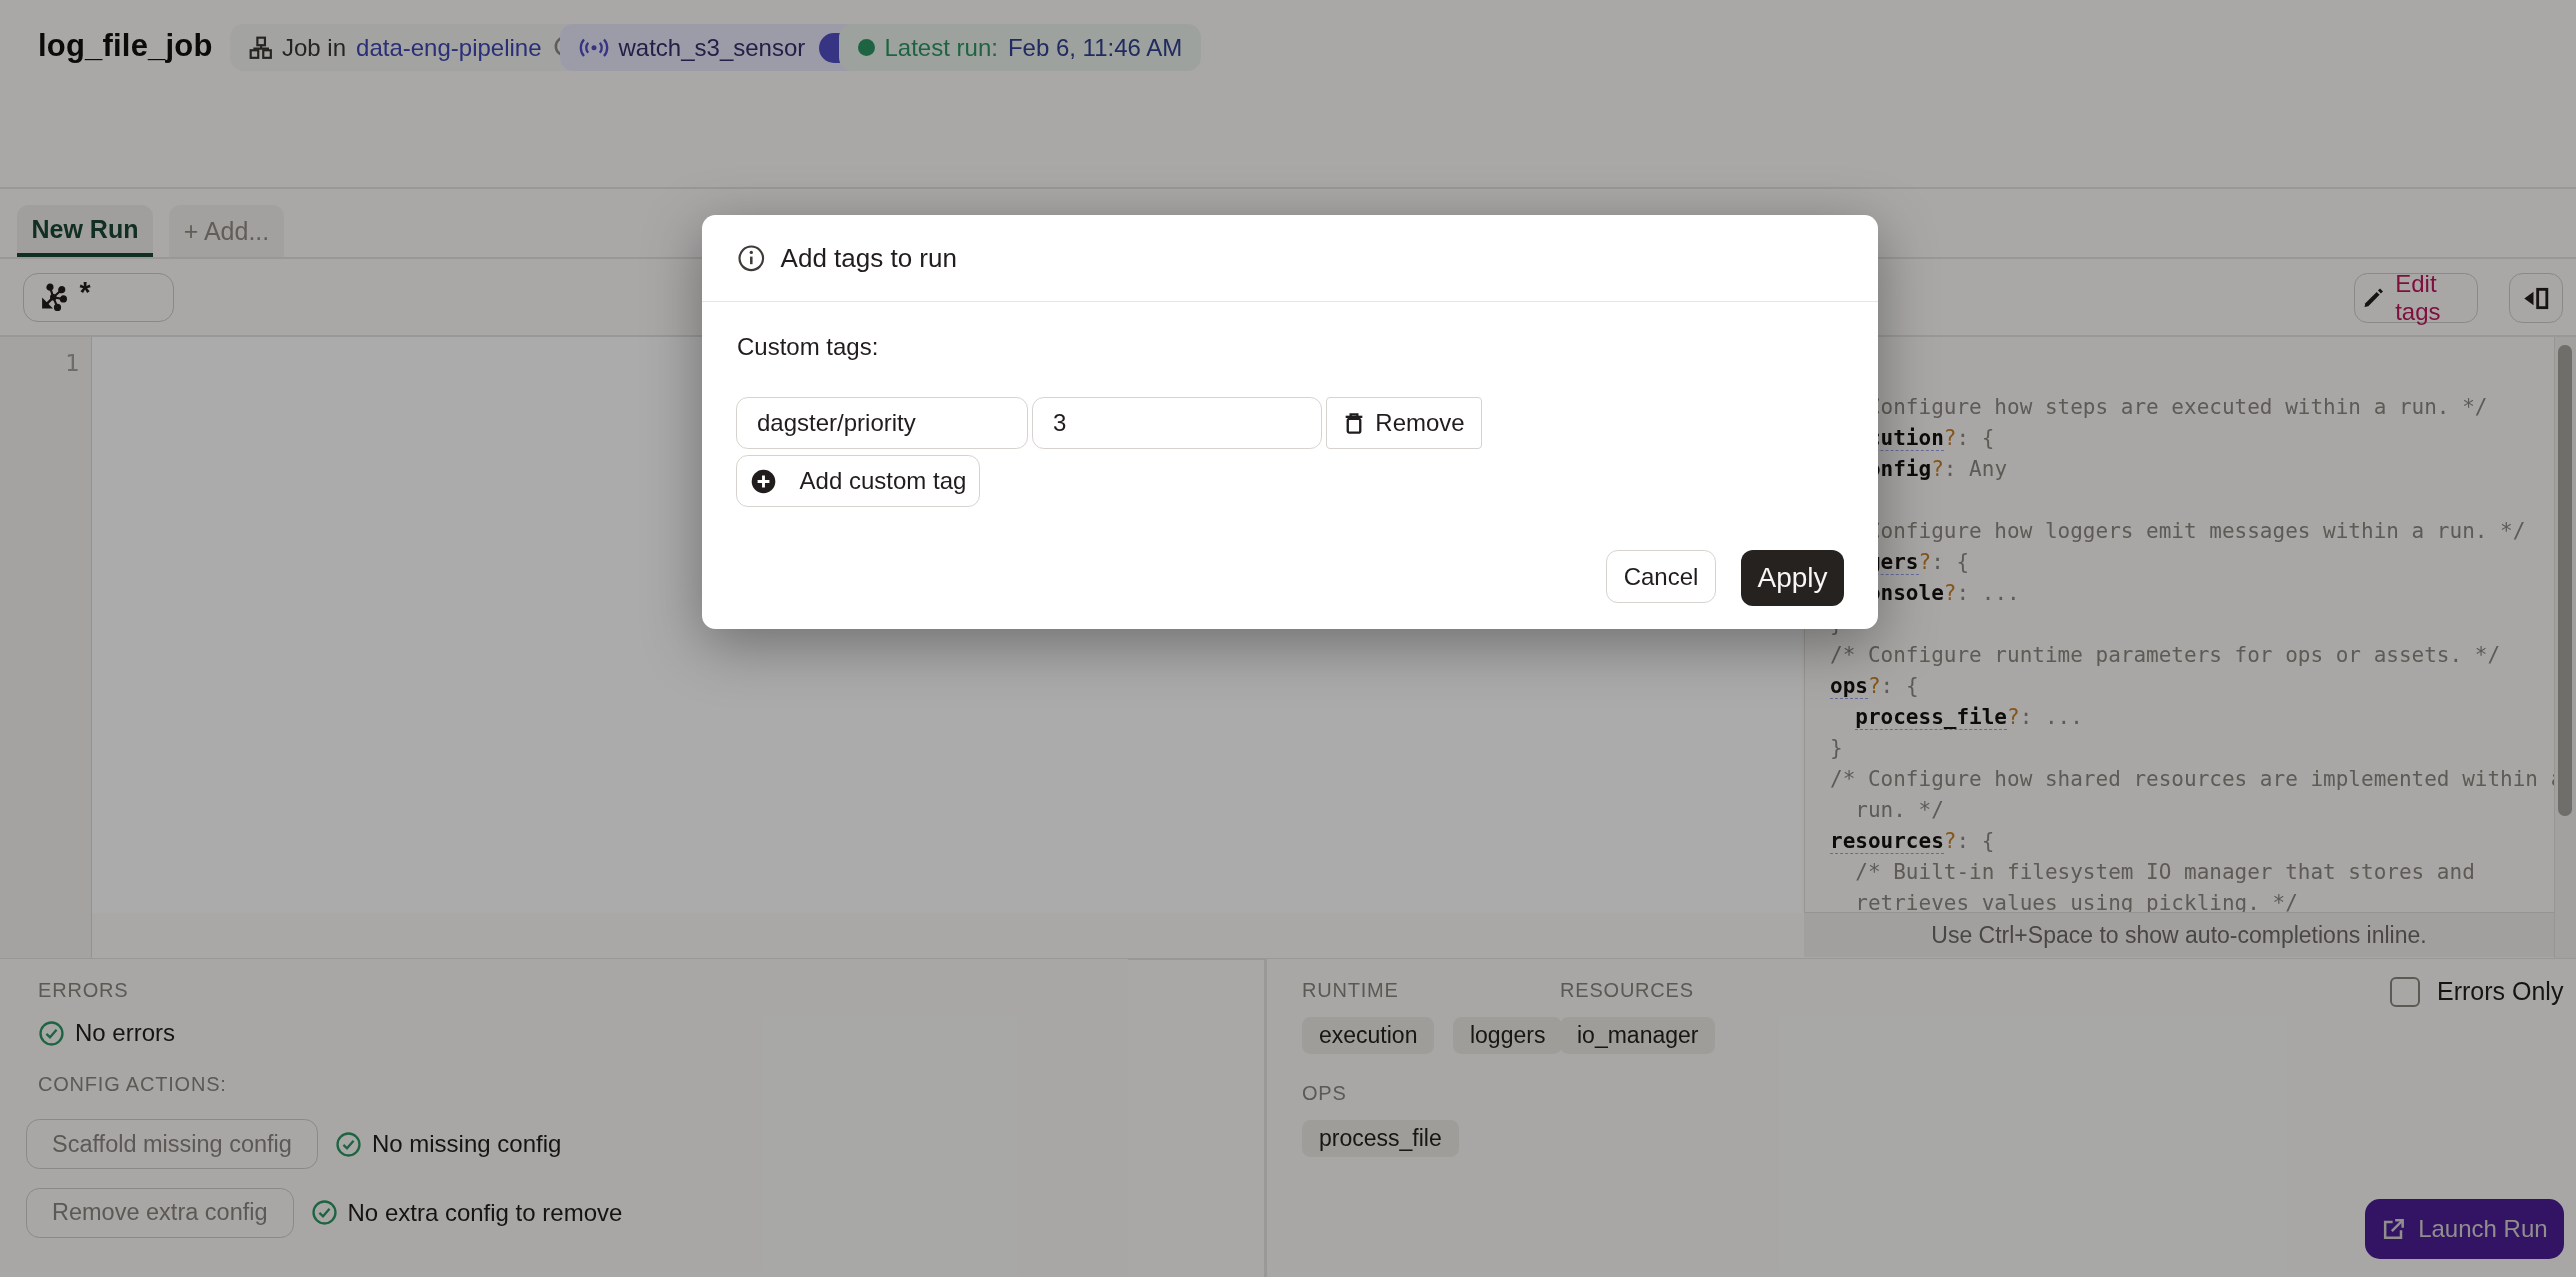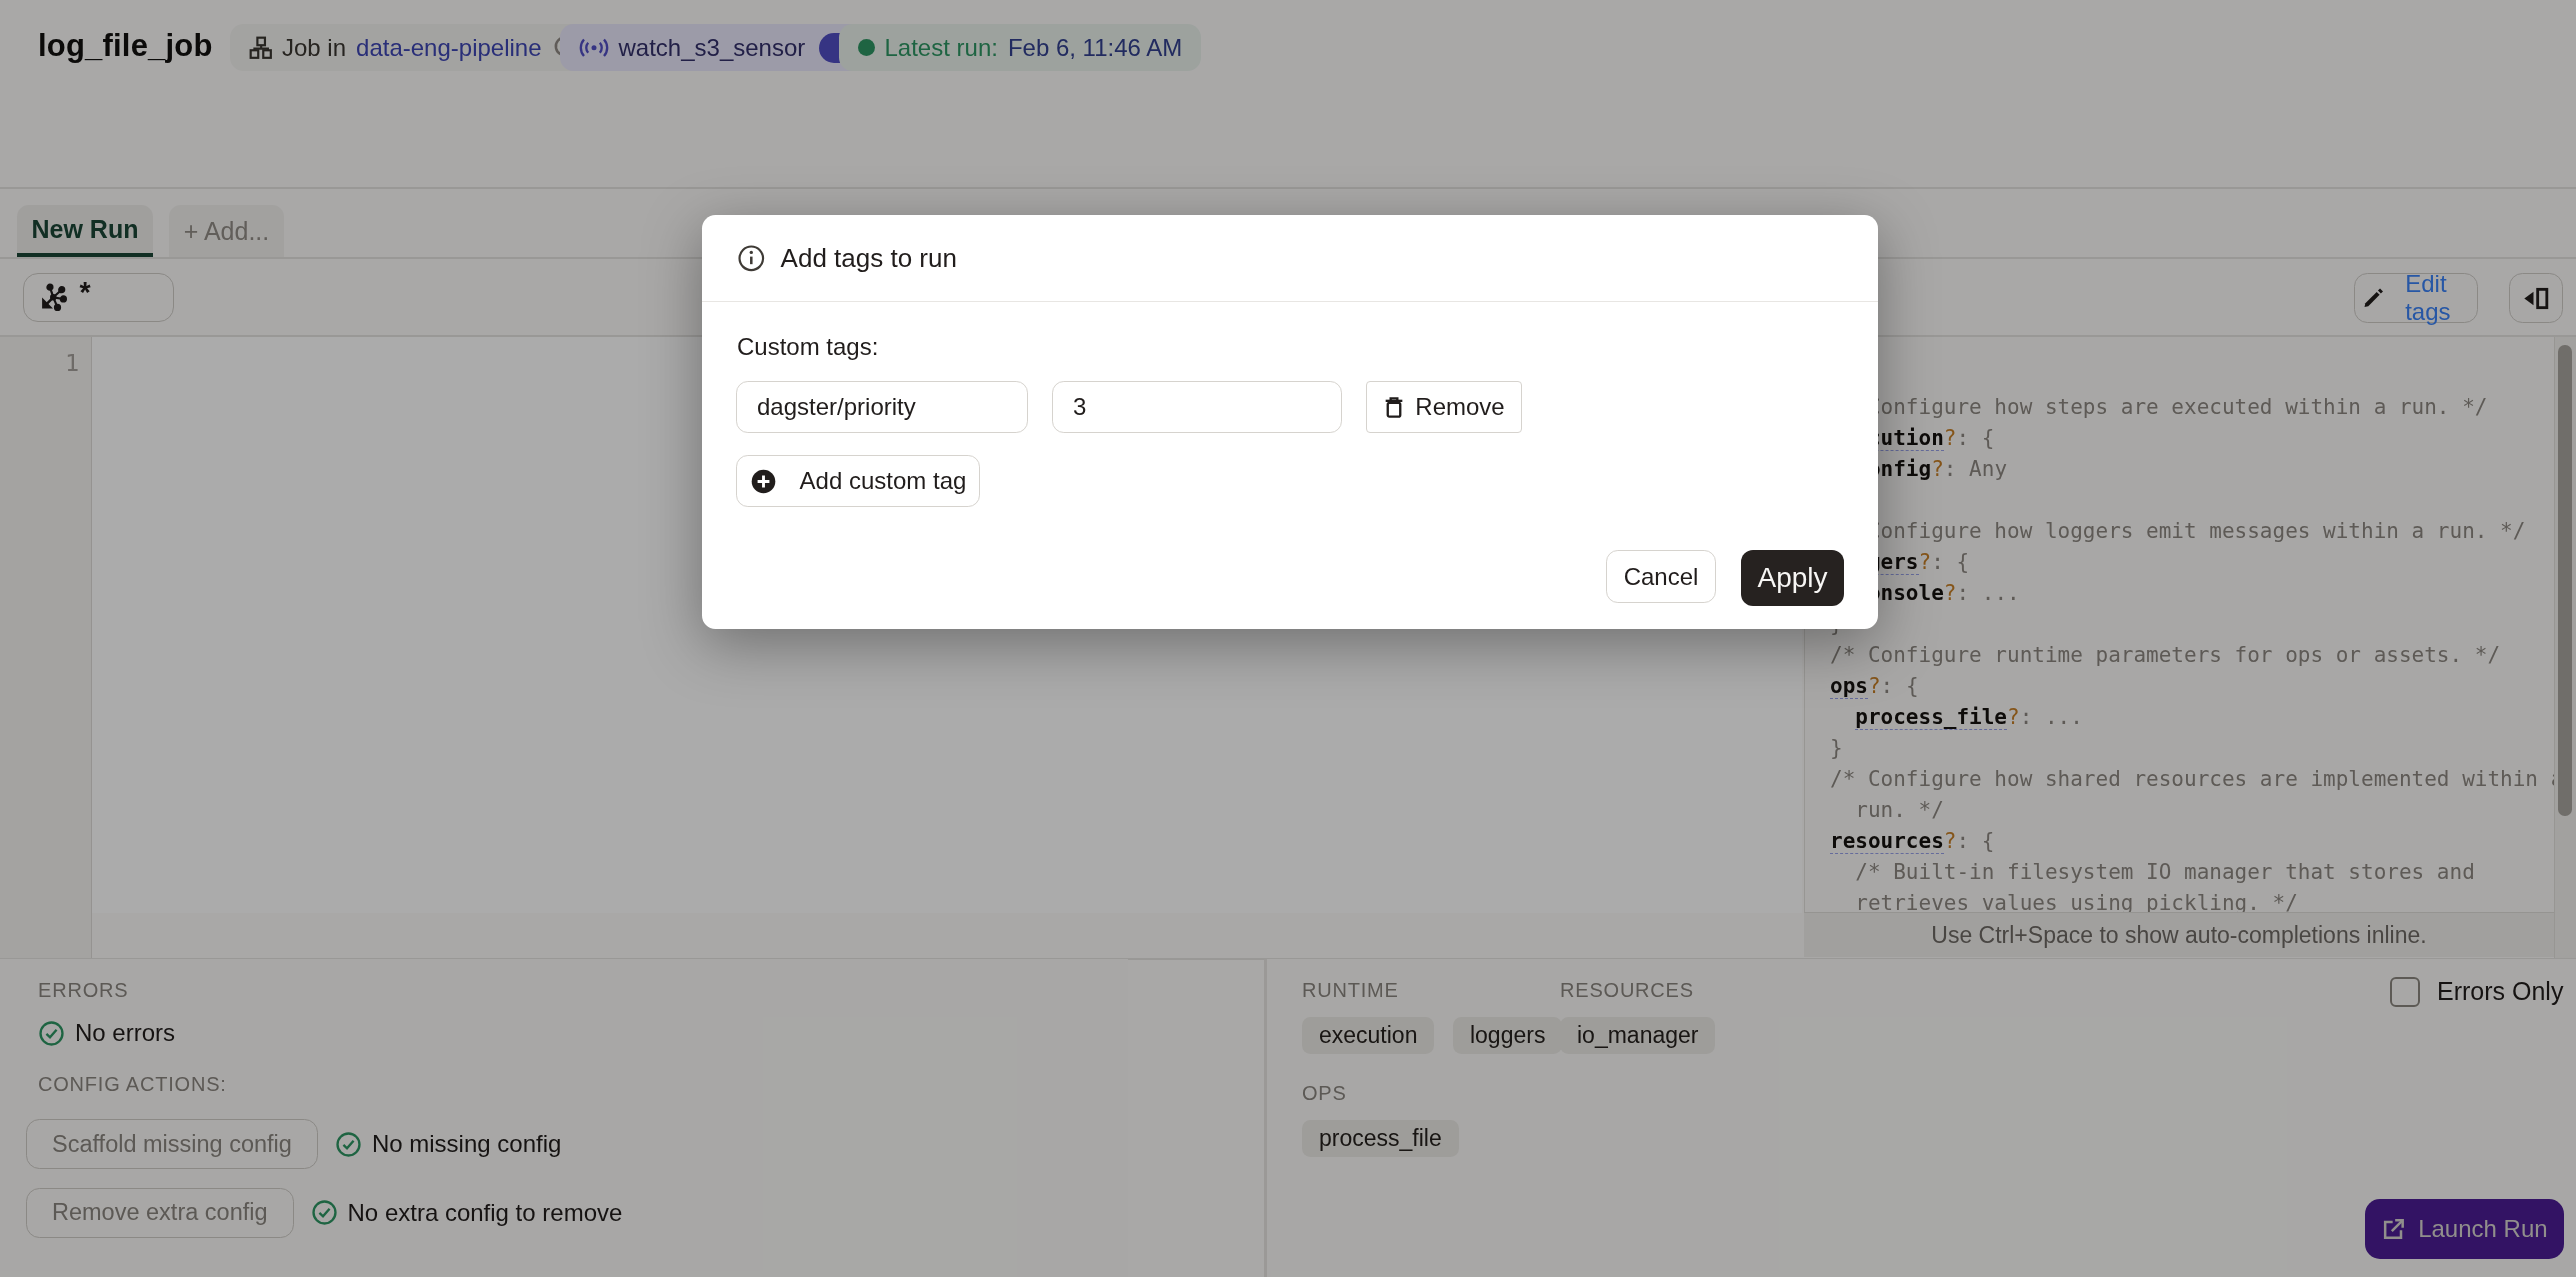--- a/index.html
+++ b/index.html
@@ -28,21 +28,21 @@
   .hline { position:absolute; left:0; width:2576px; height:1.7px; background:#E5E3E0; }
 
   
   .run-tab { position:absolute; top:205px; height:53px; display:flex; align-items:center; justify-content:center; border-radius:11.8px 11.8px 0 0; font-size:25px; }
   .run-tab-active { left:17px; width:136px; background:#EFEDEA; color:#1B4637; font-weight:700; border-bottom:5px solid #1B4637; }
   .run-tab-add { left:169px; width:115px; background:#F2F0ED; color:#918C86; }
 
   
   .op-selector { position:absolute; left:23px; top:273px; width:151px; height:49px; border:1.7px solid #CFCCC7; border-radius:15px; display:flex; align-items:center; gap:11.8px; padding:0 15px; background:transparent; }
   .op-star { font-size:28.6px; font-weight:600; color:#211D1C; line-height:1; margin-top:-10px; }
-  .btn-outline { border:1.7px solid #CFCCC7; border-radius:13.4px; background:#FBFAF8; display:flex; align-items:center; justify-content:center; gap:20px; font-size:24px; color:#3b82f6; cursor:pointer; }
+  .btn-outline { border:1.7px solid #CFCCC7; border-radius:13.4px; background:#FBFAF8; display:flex; align-items:center; justify-content:center; gap:10px; font-size:24px; color:#be185d; cursor:pointer; }
   .edit-tags { position:absolute; left:2354px; top:273px; width:124px; height:50px; padding:0 6.7px; }
   .panel-btn { position:absolute; left:2509px; top:273px; width:54px; height:50px; }
 
   
   .editor { position:absolute; left:0; top:337px; width:1802px; height:576px; background:#FFFFFF; }
   .gutter { position:absolute; left:0; top:337px; width:92px; height:621px; background:#F5F4F1; border-right:1.7px solid #DEDCD8; }
   .line-no { position:absolute; right:11.8px; top:11.8px; font-family:"DejaVu Sans Mono", monospace; font-size:23.5px; color:#A5A09B; }
 
   
   .schema-panel { position:absolute; left:1804px; top:337px; width:750px; height:576px; background:#FBFAF8; border-left:1.7px solid #E2E0DC; overflow:hidden; }
@@ -79,21 +79,21 @@
   .errors-only-label { font-size:25px; color:#211D1C; }
   .launch-btn { position:absolute; left:2365px; top:1199px; width:199px; height:60px; background:#4c1d95; border-radius:15px; display:flex; align-items:center; justify-content:center; gap:11.8px; color:#D8D5D1; font-size:24px; font-weight:500; cursor:pointer; }
 
   
   .overlay { position:absolute; left:0; top:0; width:2576px; height:1277px; background:rgba(0,0,0,0.33); z-index:10; }
   .modal { position:absolute; left:702px; top:215px; width:1176px; height:414px; background:#FFFFFF; border-radius:13.4px; box-shadow:0 15px 59px rgba(0,0,0,0.35); z-index:20; }
   .modal-header { position:absolute; left:0; top:0; width:100%; height:87px; display:flex; align-items:center; gap:15px; padding:0 35px; border-bottom:1.7px solid #E8E6E3; }
   .modal-title { font-size:26px; color:#211D1C; font-weight:500; }
   .custom-tags-label { position:absolute; left:35px; top:118px; font-size:24px; color:#211D1C; }
   .tag-rows { position:absolute; left:34px; top:166px; }
-  .tag-row { display:flex; gap:24px; }
+  .tag-row { display:flex; gap:4px;margin-top:16px; }
   .tag-input { height:52px; border:1.7px solid #D6D3CE; border-radius:11.8px; padding:0 20px; font-size:24px; color:#211D1C; font-family:"Liberation Sans", sans-serif; background:#FFFFFF; outline:none; }
   .tag-key { width:292px; }
   .tag-value { width:290px; }
   .remove-btn { width:156px; height:52px; border:1.7px solid #D6D3CE; border-radius:4px; background:#FFFFFF; display:flex; align-items:center; justify-content:center; gap:10px; font-size:24px; color:#211D1C; font-family:"Liberation Sans", sans-serif; cursor:pointer; }
   .add-tag-btn { position:absolute; left:34px; top:240px; width:244px; height:52px; border:1.7px solid #D6D3CE; border-radius:11.8px; background:#FFFFFF; display:flex; align-items:center; justify-content:center; gap:23px; font-size:24px; color:#211D1C; cursor:pointer; }
   .modal-footer { position:absolute; right:34px; top:335px; display:flex; gap:25px; }
   .cancel-btn { width:110px; height:53px; border:1.7px solid #D6D3CE; border-radius:11.8px; background:#FFFFFF; font-size:24px; color:#211D1C; display:flex; align-items:center; justify-content:center; cursor:pointer; }
   .apply-btn { width:103px; height:56px; border:none; border-radius:12px; background:#262220; font-size:28px; color:#F7F6F4; display:flex; align-items:center; justify-content:center; cursor:pointer; }
   svg { display:block; }
 </style>

